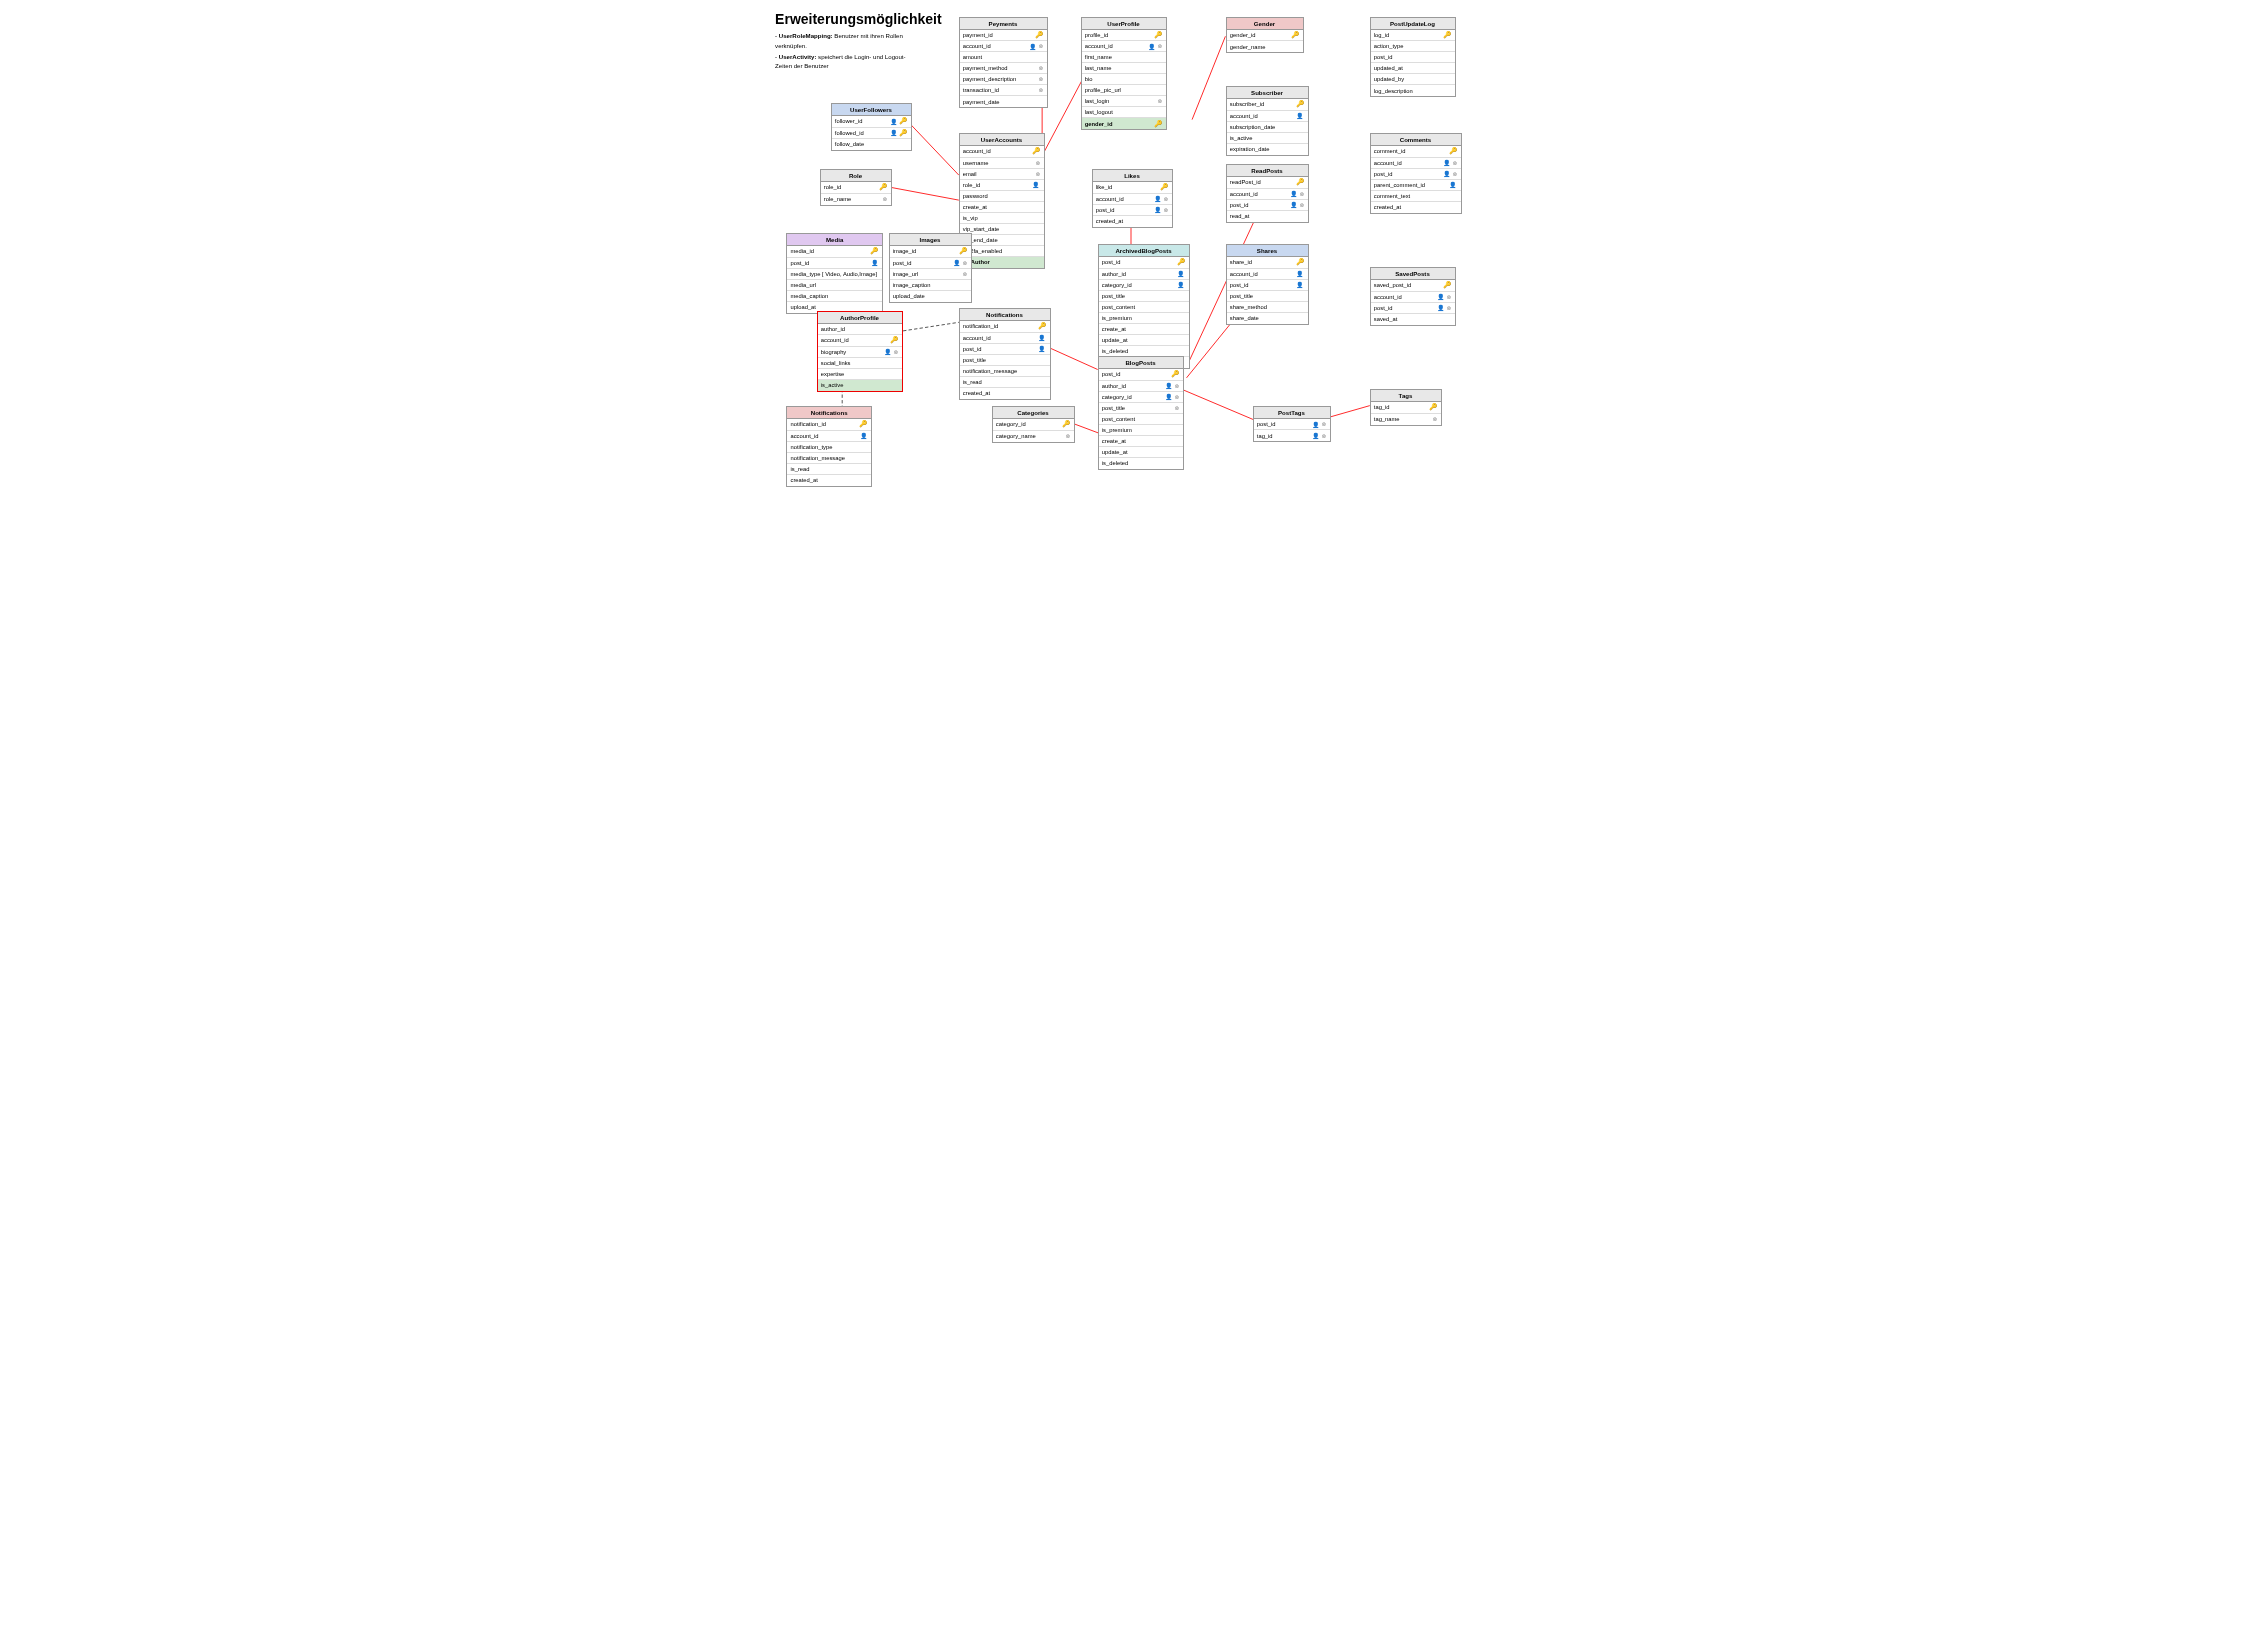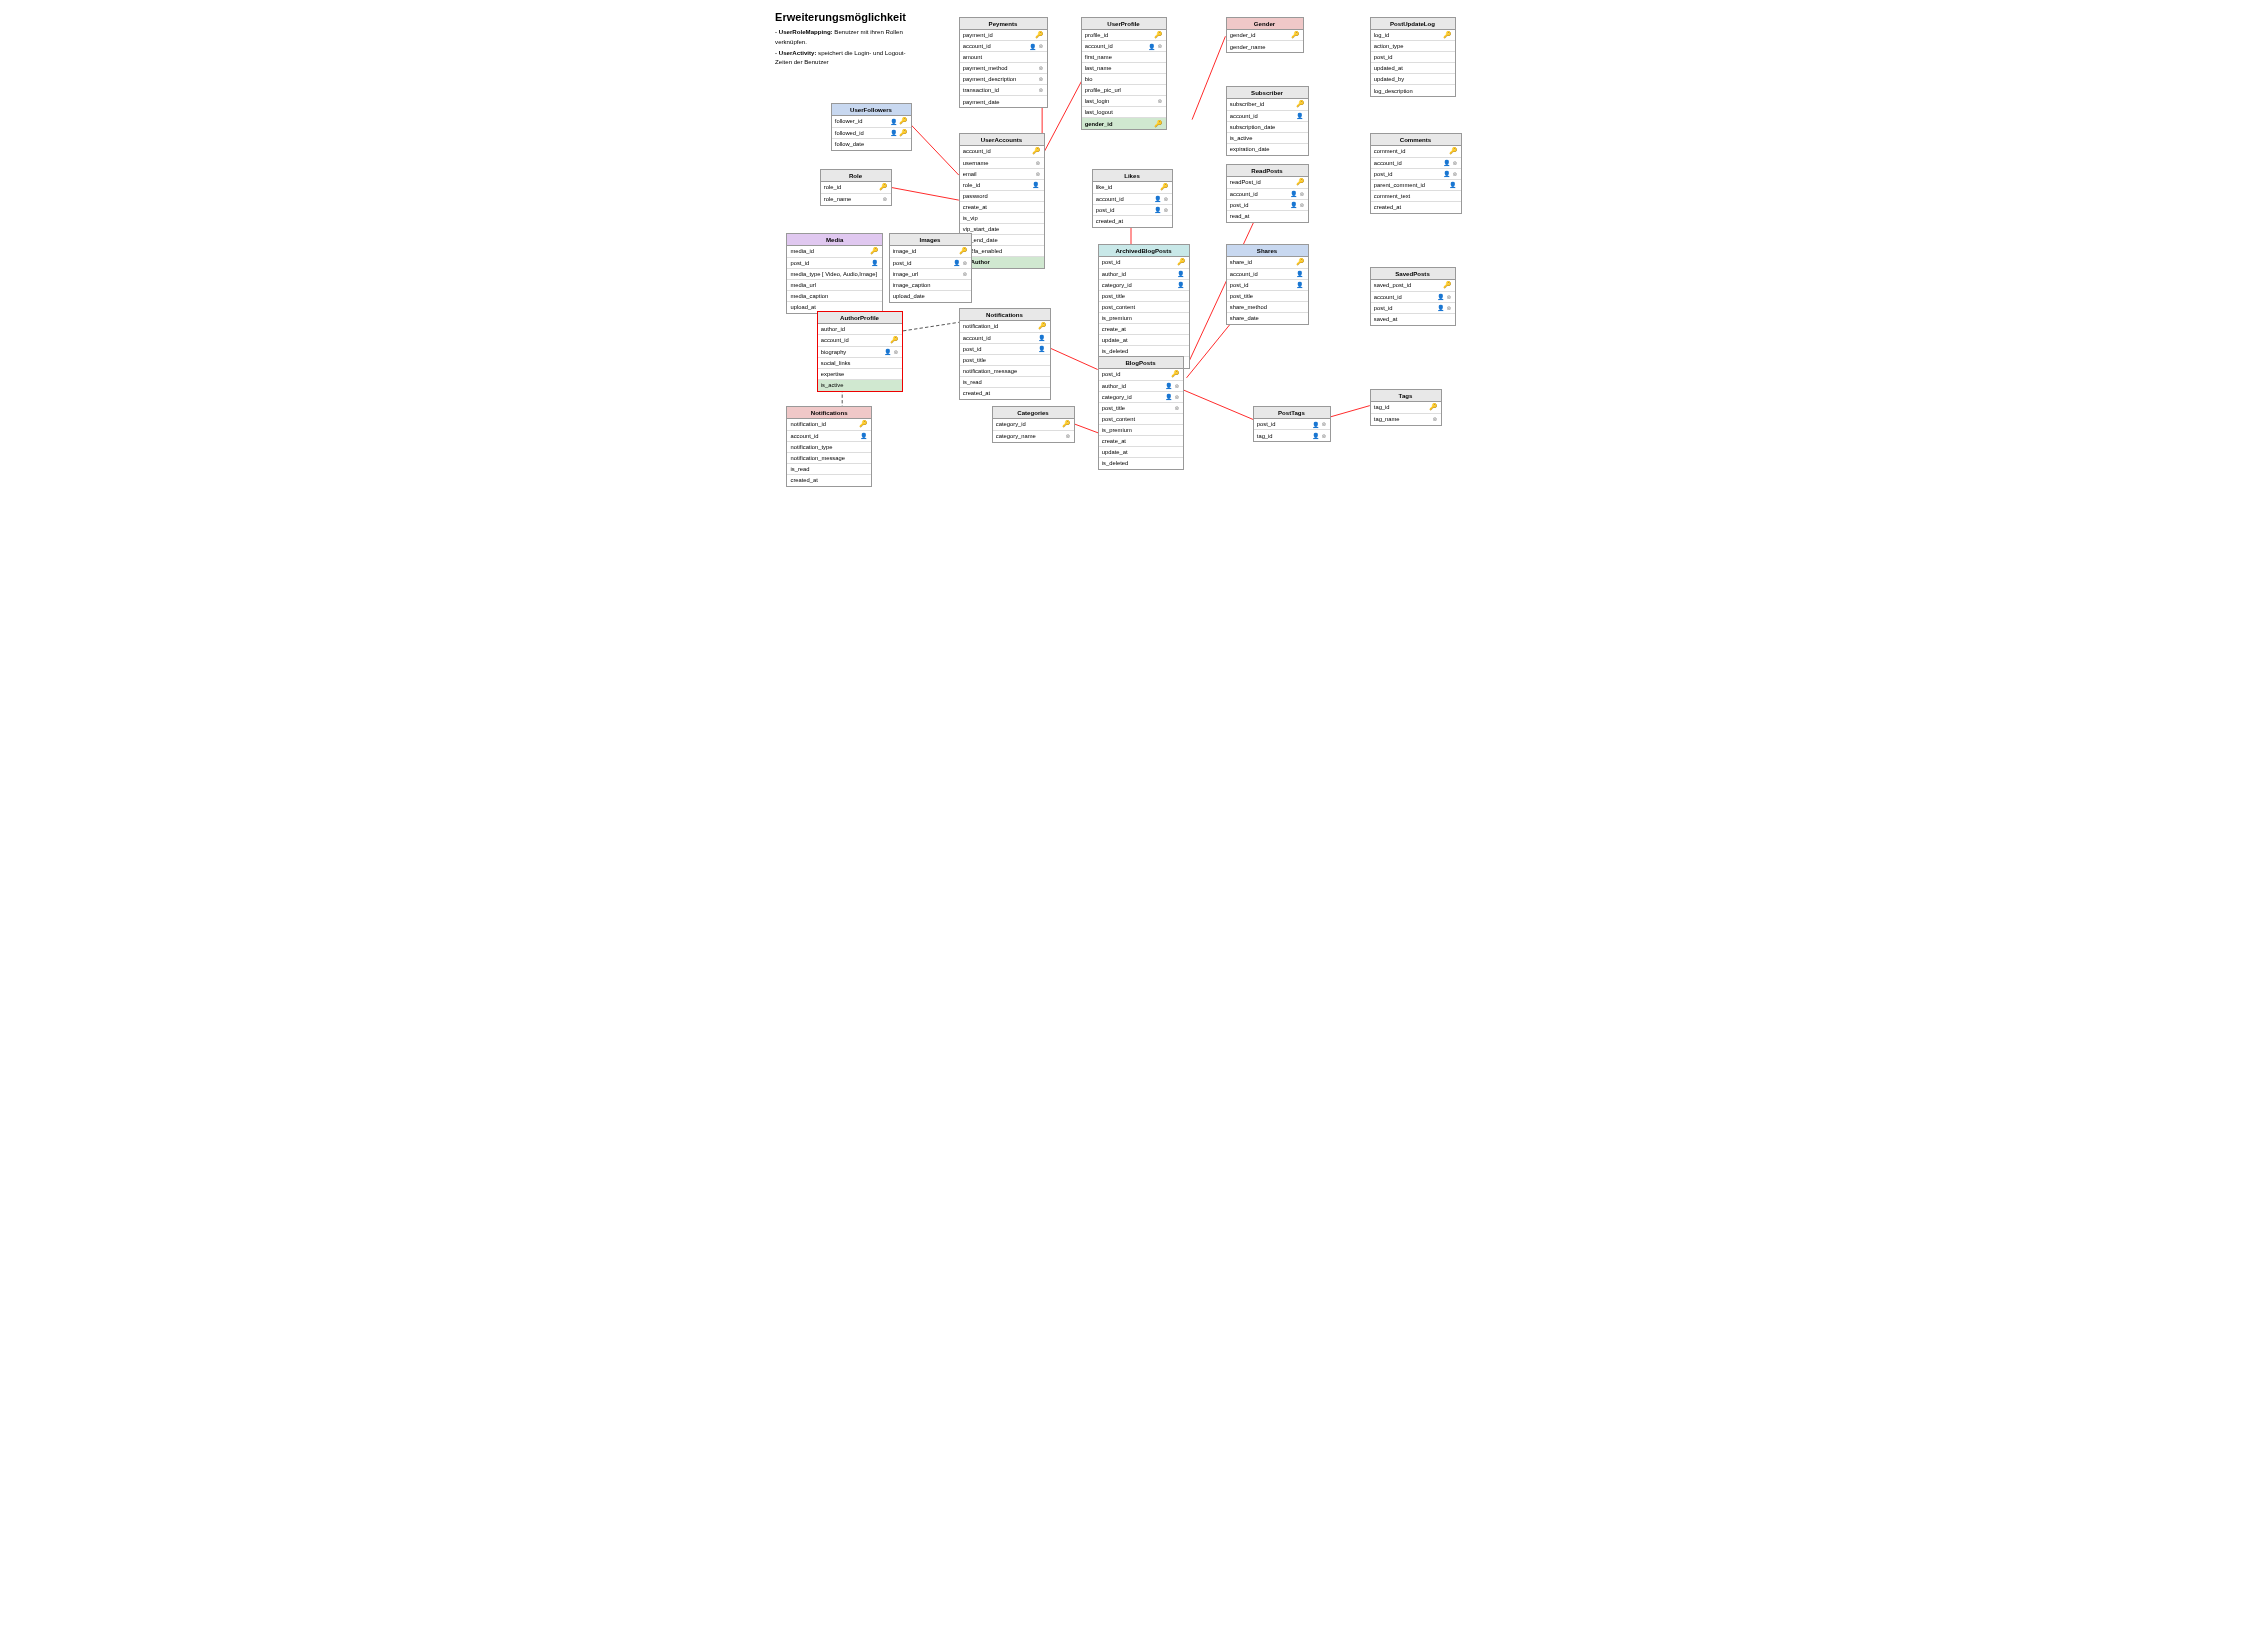--- a/index.html
+++ b/index.html
@@ -50,21 +50,21 @@
     .icon-person { color: #888; font-size: 6.1px; }
     .icon-link { color: #888; font-size: 5.6px; }
 
     .sidebar-text {
       position: absolute;
       left: 5.6px;
       top: 11px;
       width: 144px;
     }
     .sidebar-text h2 {
-      font-size: 11px;
+      font-size: 14px;
       font-weight: bold;
       margin-bottom: 4.4px;
     }
     .sidebar-text p {
       font-size: 6.1px;
       line-height: 1.5;
       margin-bottom: 2.2px;
     }
     .sidebar-text strong { font-weight: bold; }
 

